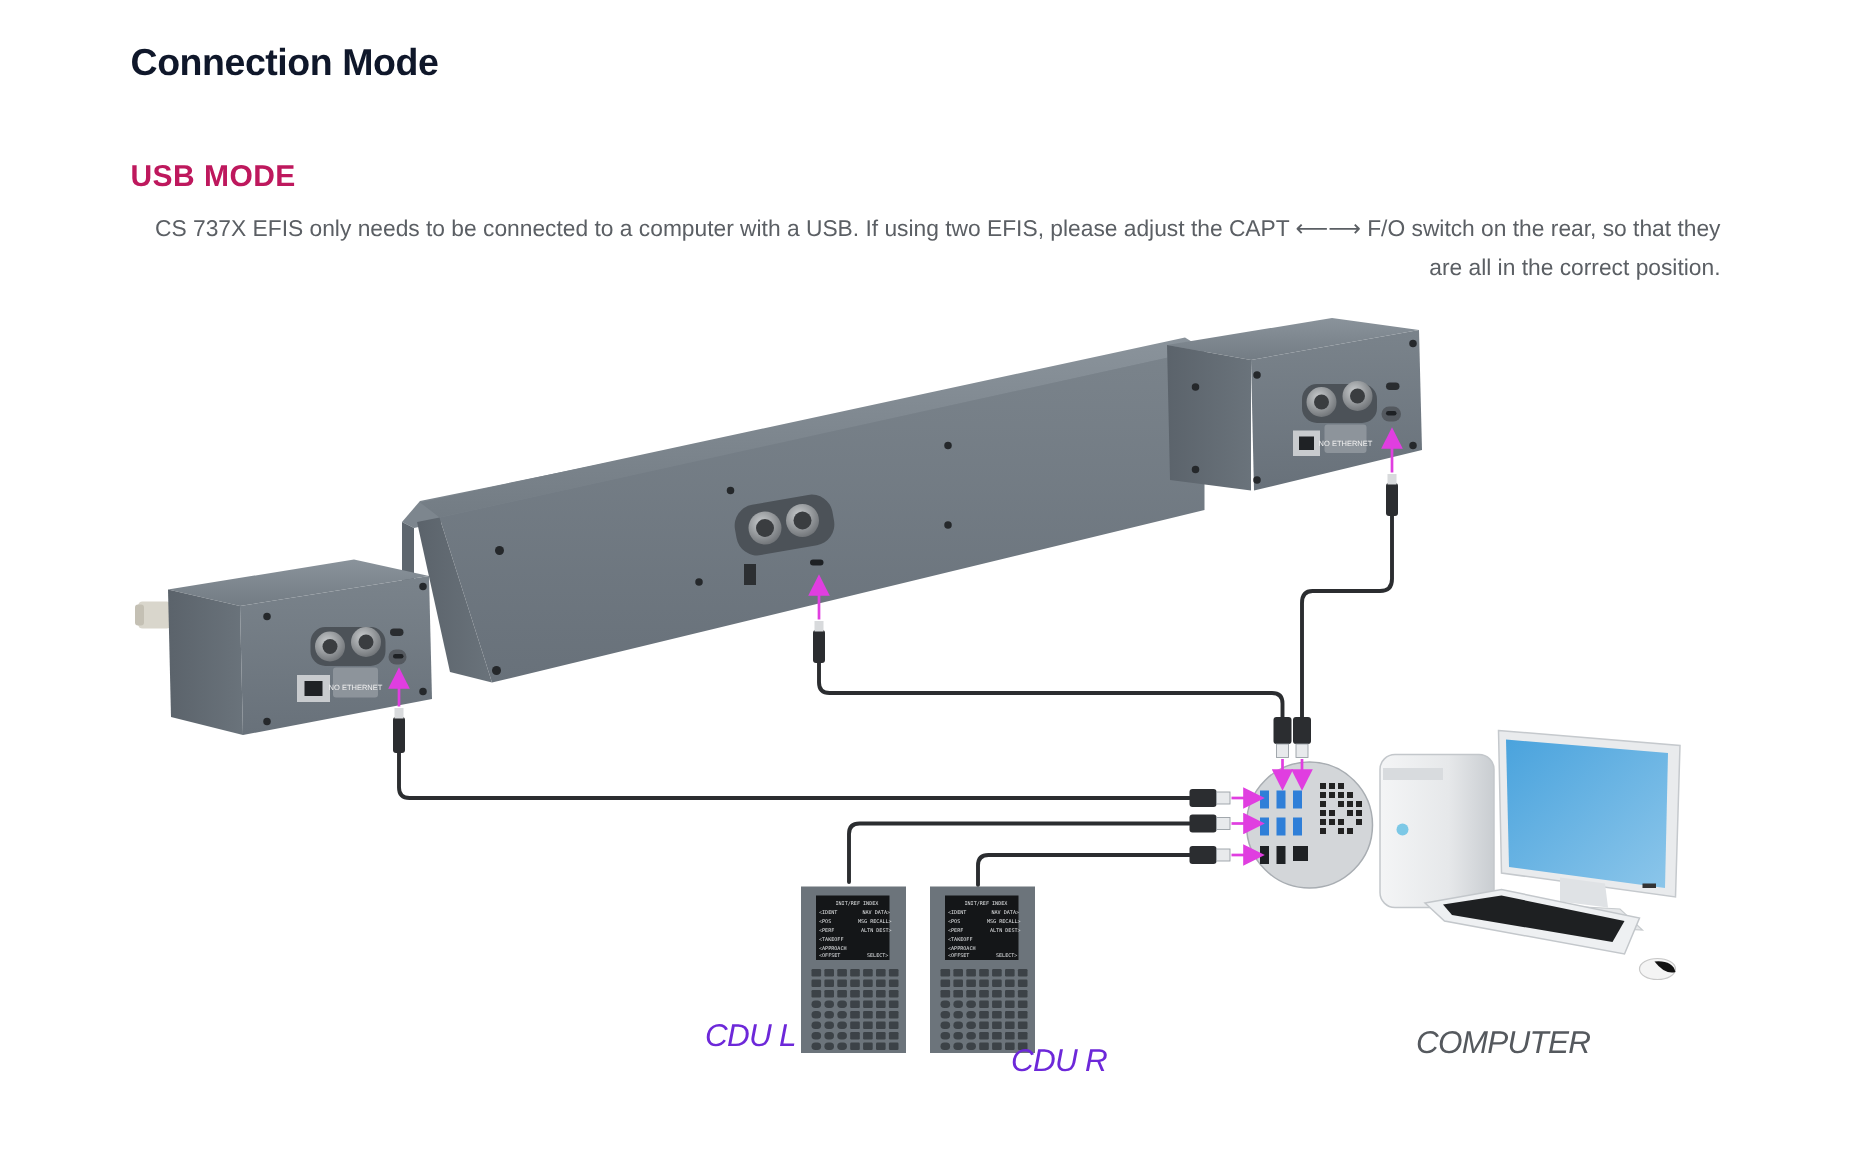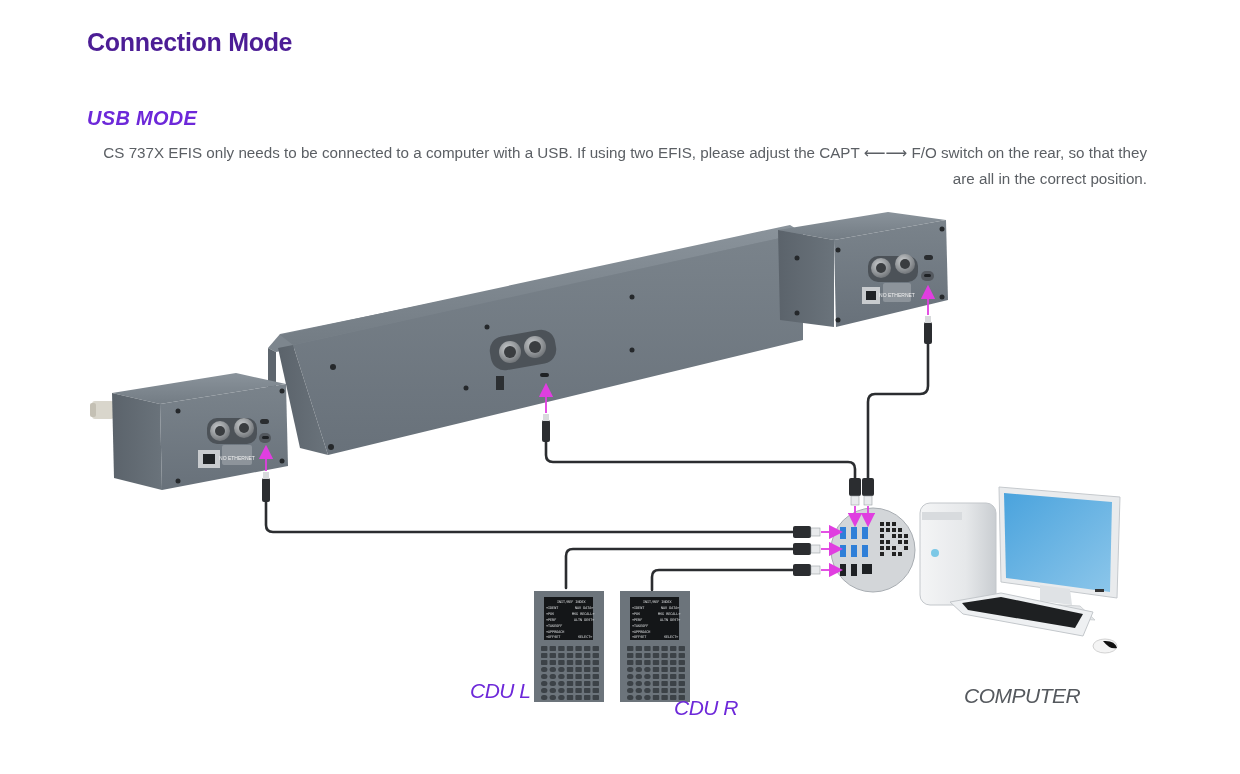--- a/index.html
+++ b/index.html
@@ -1,24 +1,24 @@
 <!DOCTYPE html>
 <html><head>
 <meta charset="utf-8">
 <style>
   html, body { margin:0; padding:0; background:#ffffff; }
   body { width:1240px; height:774px; position:relative; overflow:hidden; font-family:"Liberation Sans", sans-serif; color:#555a5f; }
-  .title { position:absolute; left:87px; top:28px; font-size:25px; font-weight:bold; color:#4c1d95; letter-spacing:-0.3px; margin:0; }
-  .subtitle { position:absolute; left:87px; top:107px; font-size:20px; color:#6d28d9; margin:0; letter-spacing:0.3px;font-style:italic; }
+  .title { position:absolute; left:87px; top:28px; font-size:25px; font-weight:bold; color:#0f172a; letter-spacing:-0.3px; margin:0; }
+  .subtitle { position:absolute; left:87px; top:107px; font-size:20px; color:#be185d; margin:0; letter-spacing:0.3px; }
   .desc { position:absolute; left:87px; top:140px; width:1060px; font-size:15.2px; line-height:26px; color:#5b5f64; margin:0;text-align:right; }
   .diagram { position:absolute; left:0; top:195px; width:1240px; height:579px; }
   .label { position:absolute; font-style:italic; font-size:21px; color:#6d28d9; font-family:"Liberation Sans", sans-serif; letter-spacing:-0.5px; }
   .lbl-cdul { left:470px; top:679px; }
   .lbl-cdur { left:674px; top:679px;margin-top:17px; }
-  .lbl-comp { left:964px; top:684px; color:#55595e; }
+  .lbl-comp { left:944px; top:684px; color:#55595e; }
 </style>
 </head>
 <body>
 
 <h1 class="title">Connection Mode</h1>
 <h2 class="subtitle">USB MODE</h2>
 <p class="desc">CS 737X EFIS only needs to be connected to a computer with a USB. If using two EFIS, please adjust the CAPT ⟵⟶ F/O switch on the rear, so that they are all in the correct position.</p>
 
 <svg class="diagram" viewBox="0 195 1240 579" xmlns="http://www.w3.org/2000/svg">
   <defs>

